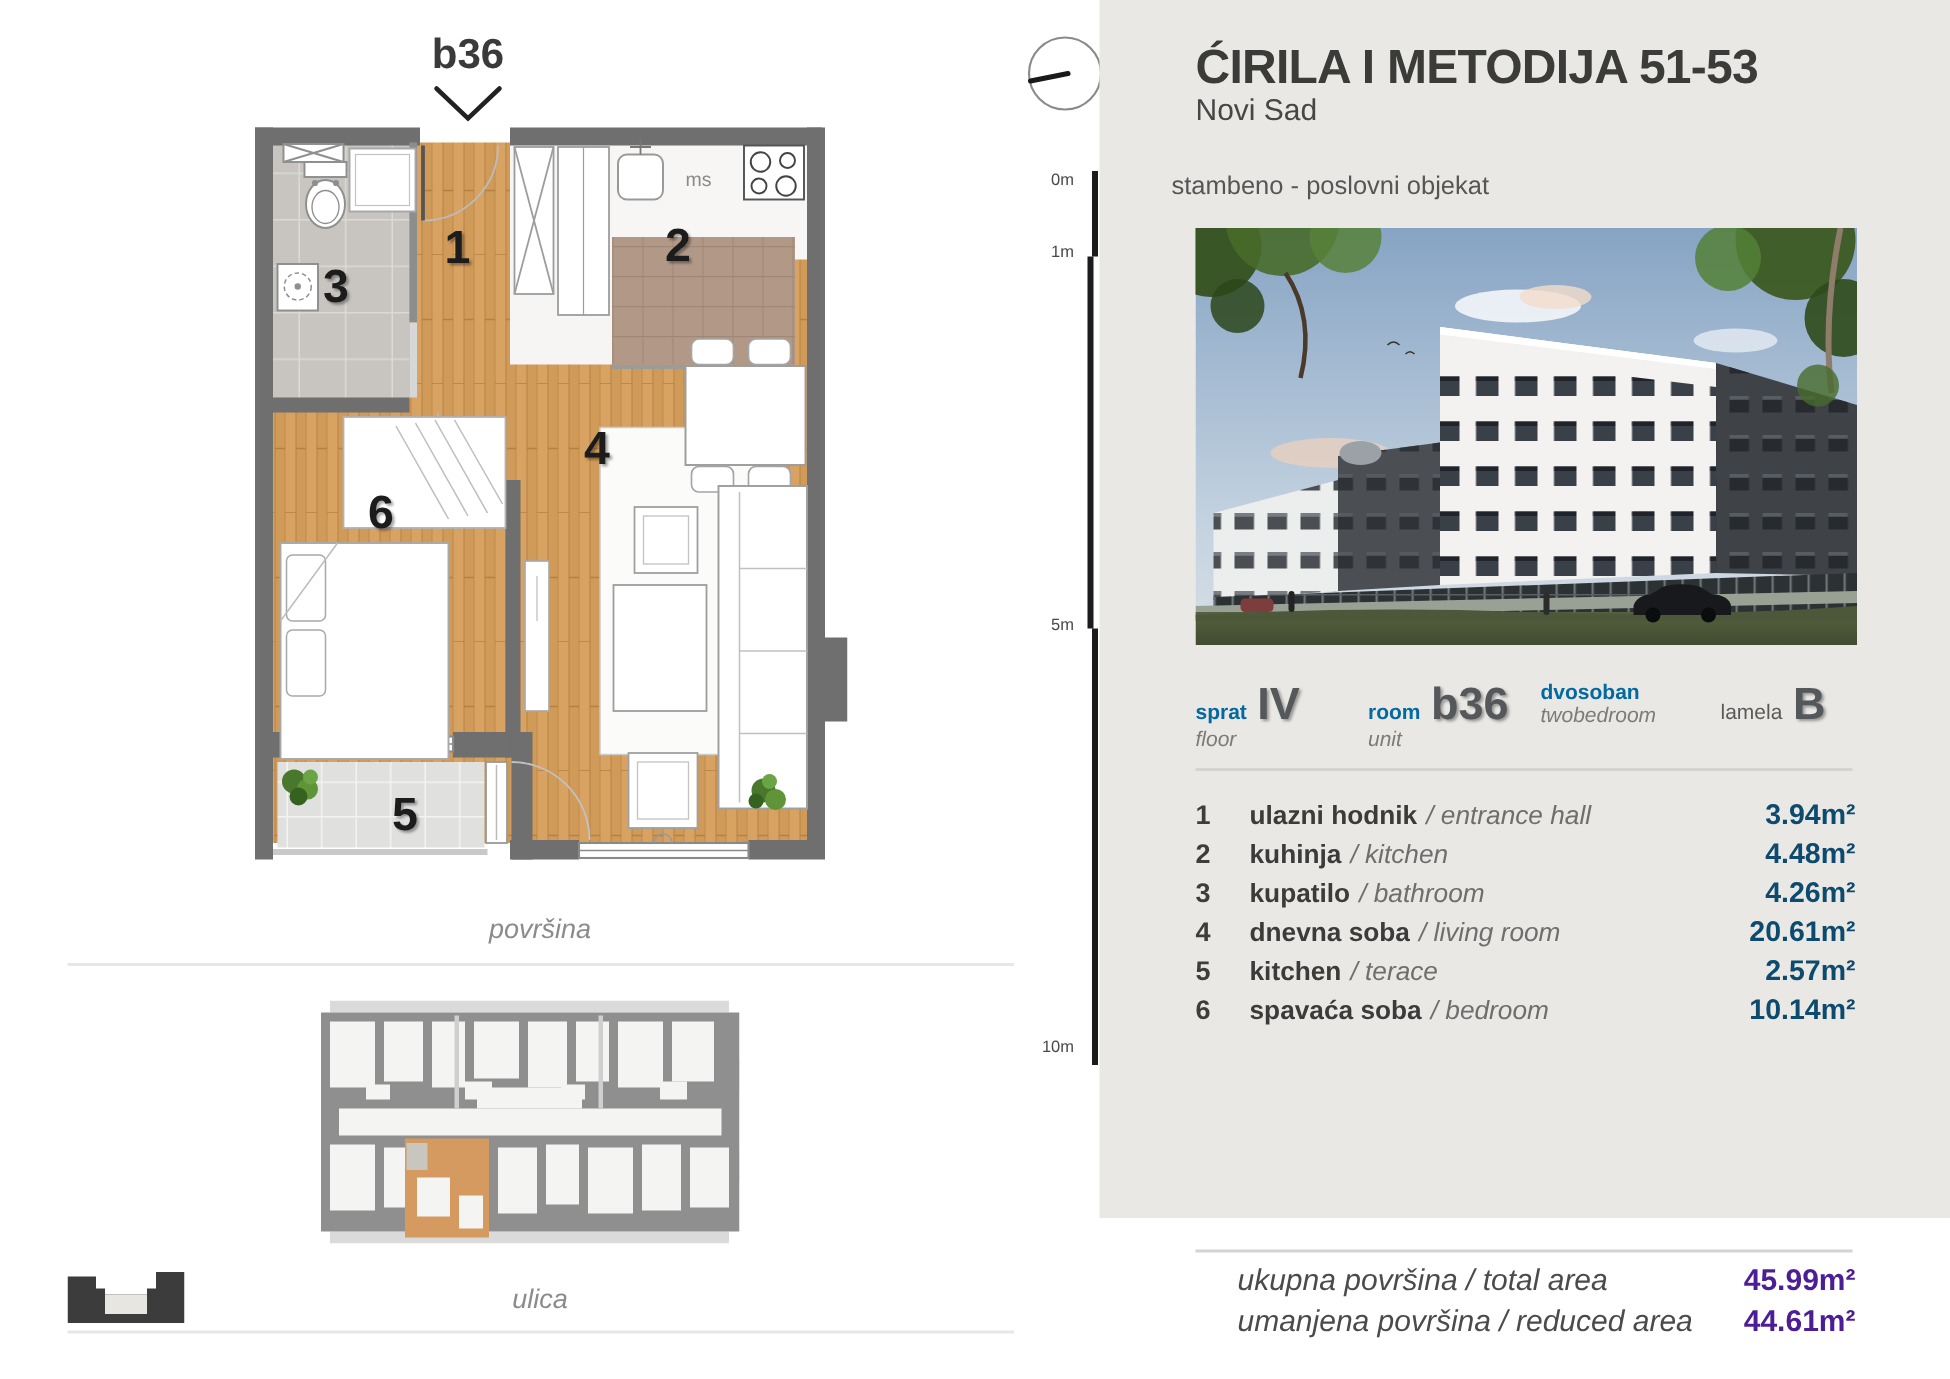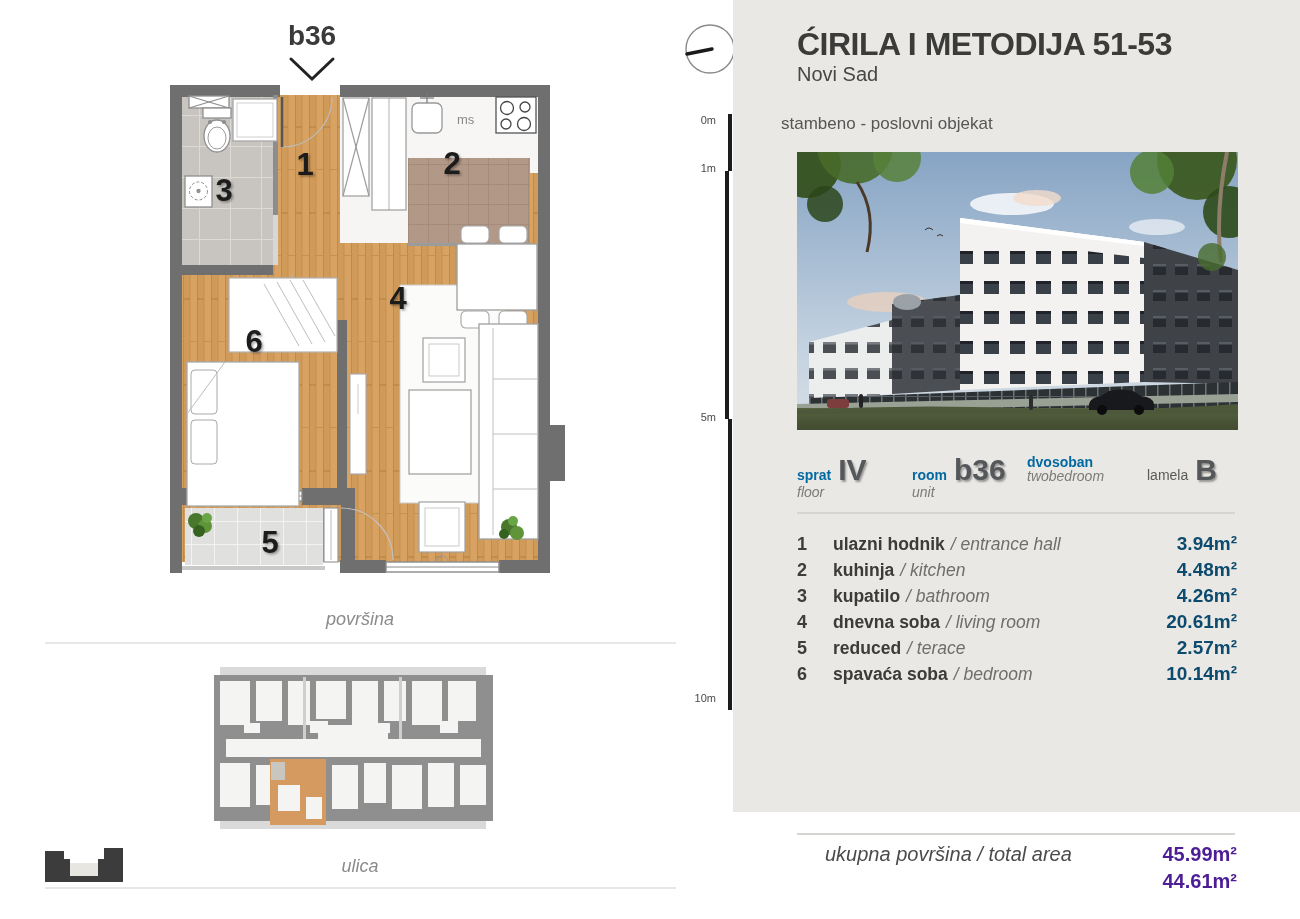--- a/index.html
+++ b/index.html
@@ -413,36 +413,37 @@
       <span class="room-area">4.26m²</span>
     </div>
     <div class="room-row">
       <span class="room-num">4</span>
       <span class="room-name">dnevna soba</span>
       <span class="room-en">/ living room</span>
       <span class="room-area">20.61m²</span>
     </div>
     <div class="room-row">
       <span class="room-num">5</span>
-      <span class="room-name">reduced</span>
+      <span class="room-name">kitchen</span>
       <span class="room-en">/ terace</span>
       <span class="room-area">2.57m²</span>
     </div>
     <div class="room-row">
       <span class="room-num">6</span>
       <span class="room-name">spavaća soba</span>
       <span class="room-en">/ bedroom</span>
       <span class="room-area">10.14m²</span>
     </div>
   </div>
 
   <div class="rp-divider div2"></div>
 
   <div class="totals">
     <div class="total-row">
       <span class="total-label">ukupna površina / total area</span>
       <span class="total-value">45.99m²</span>
     </div>
     <div class="total-row">
+      <span class="total-label">umanjena površina / reduced area</span>
       <span class="total-value">44.61m²</span>
     </div>
   </div>
 </div>
 
 </body></html>

